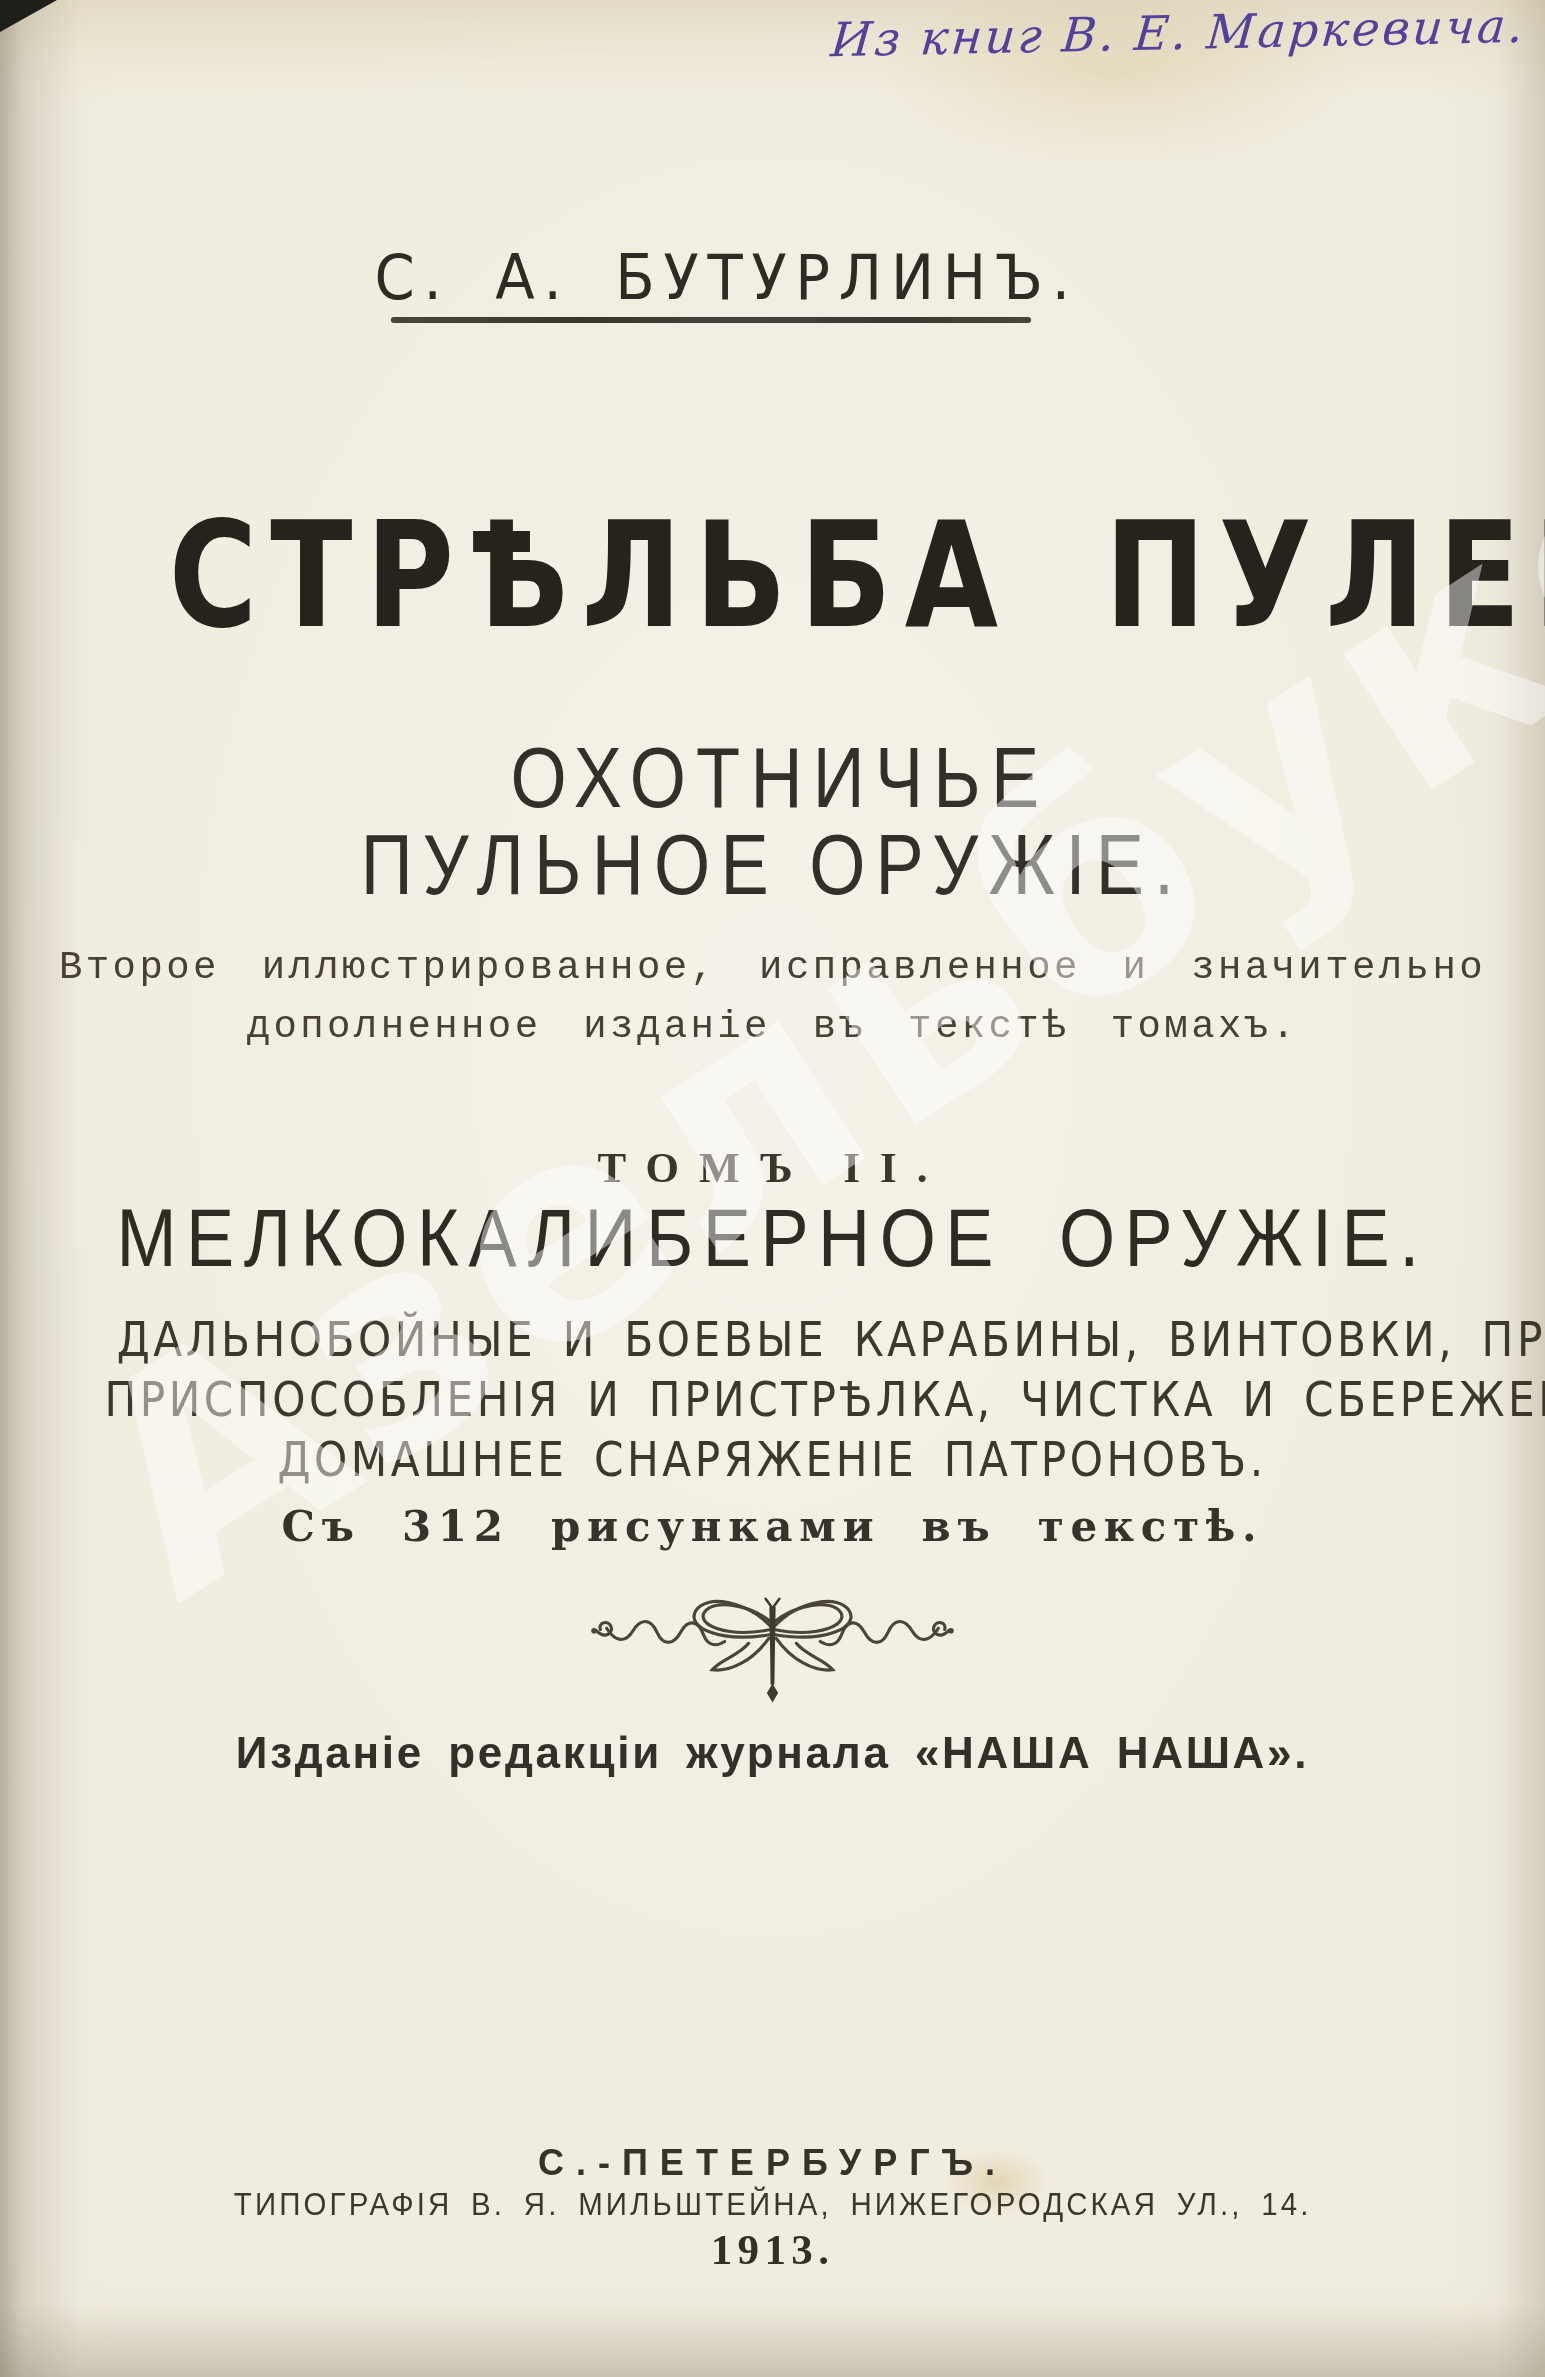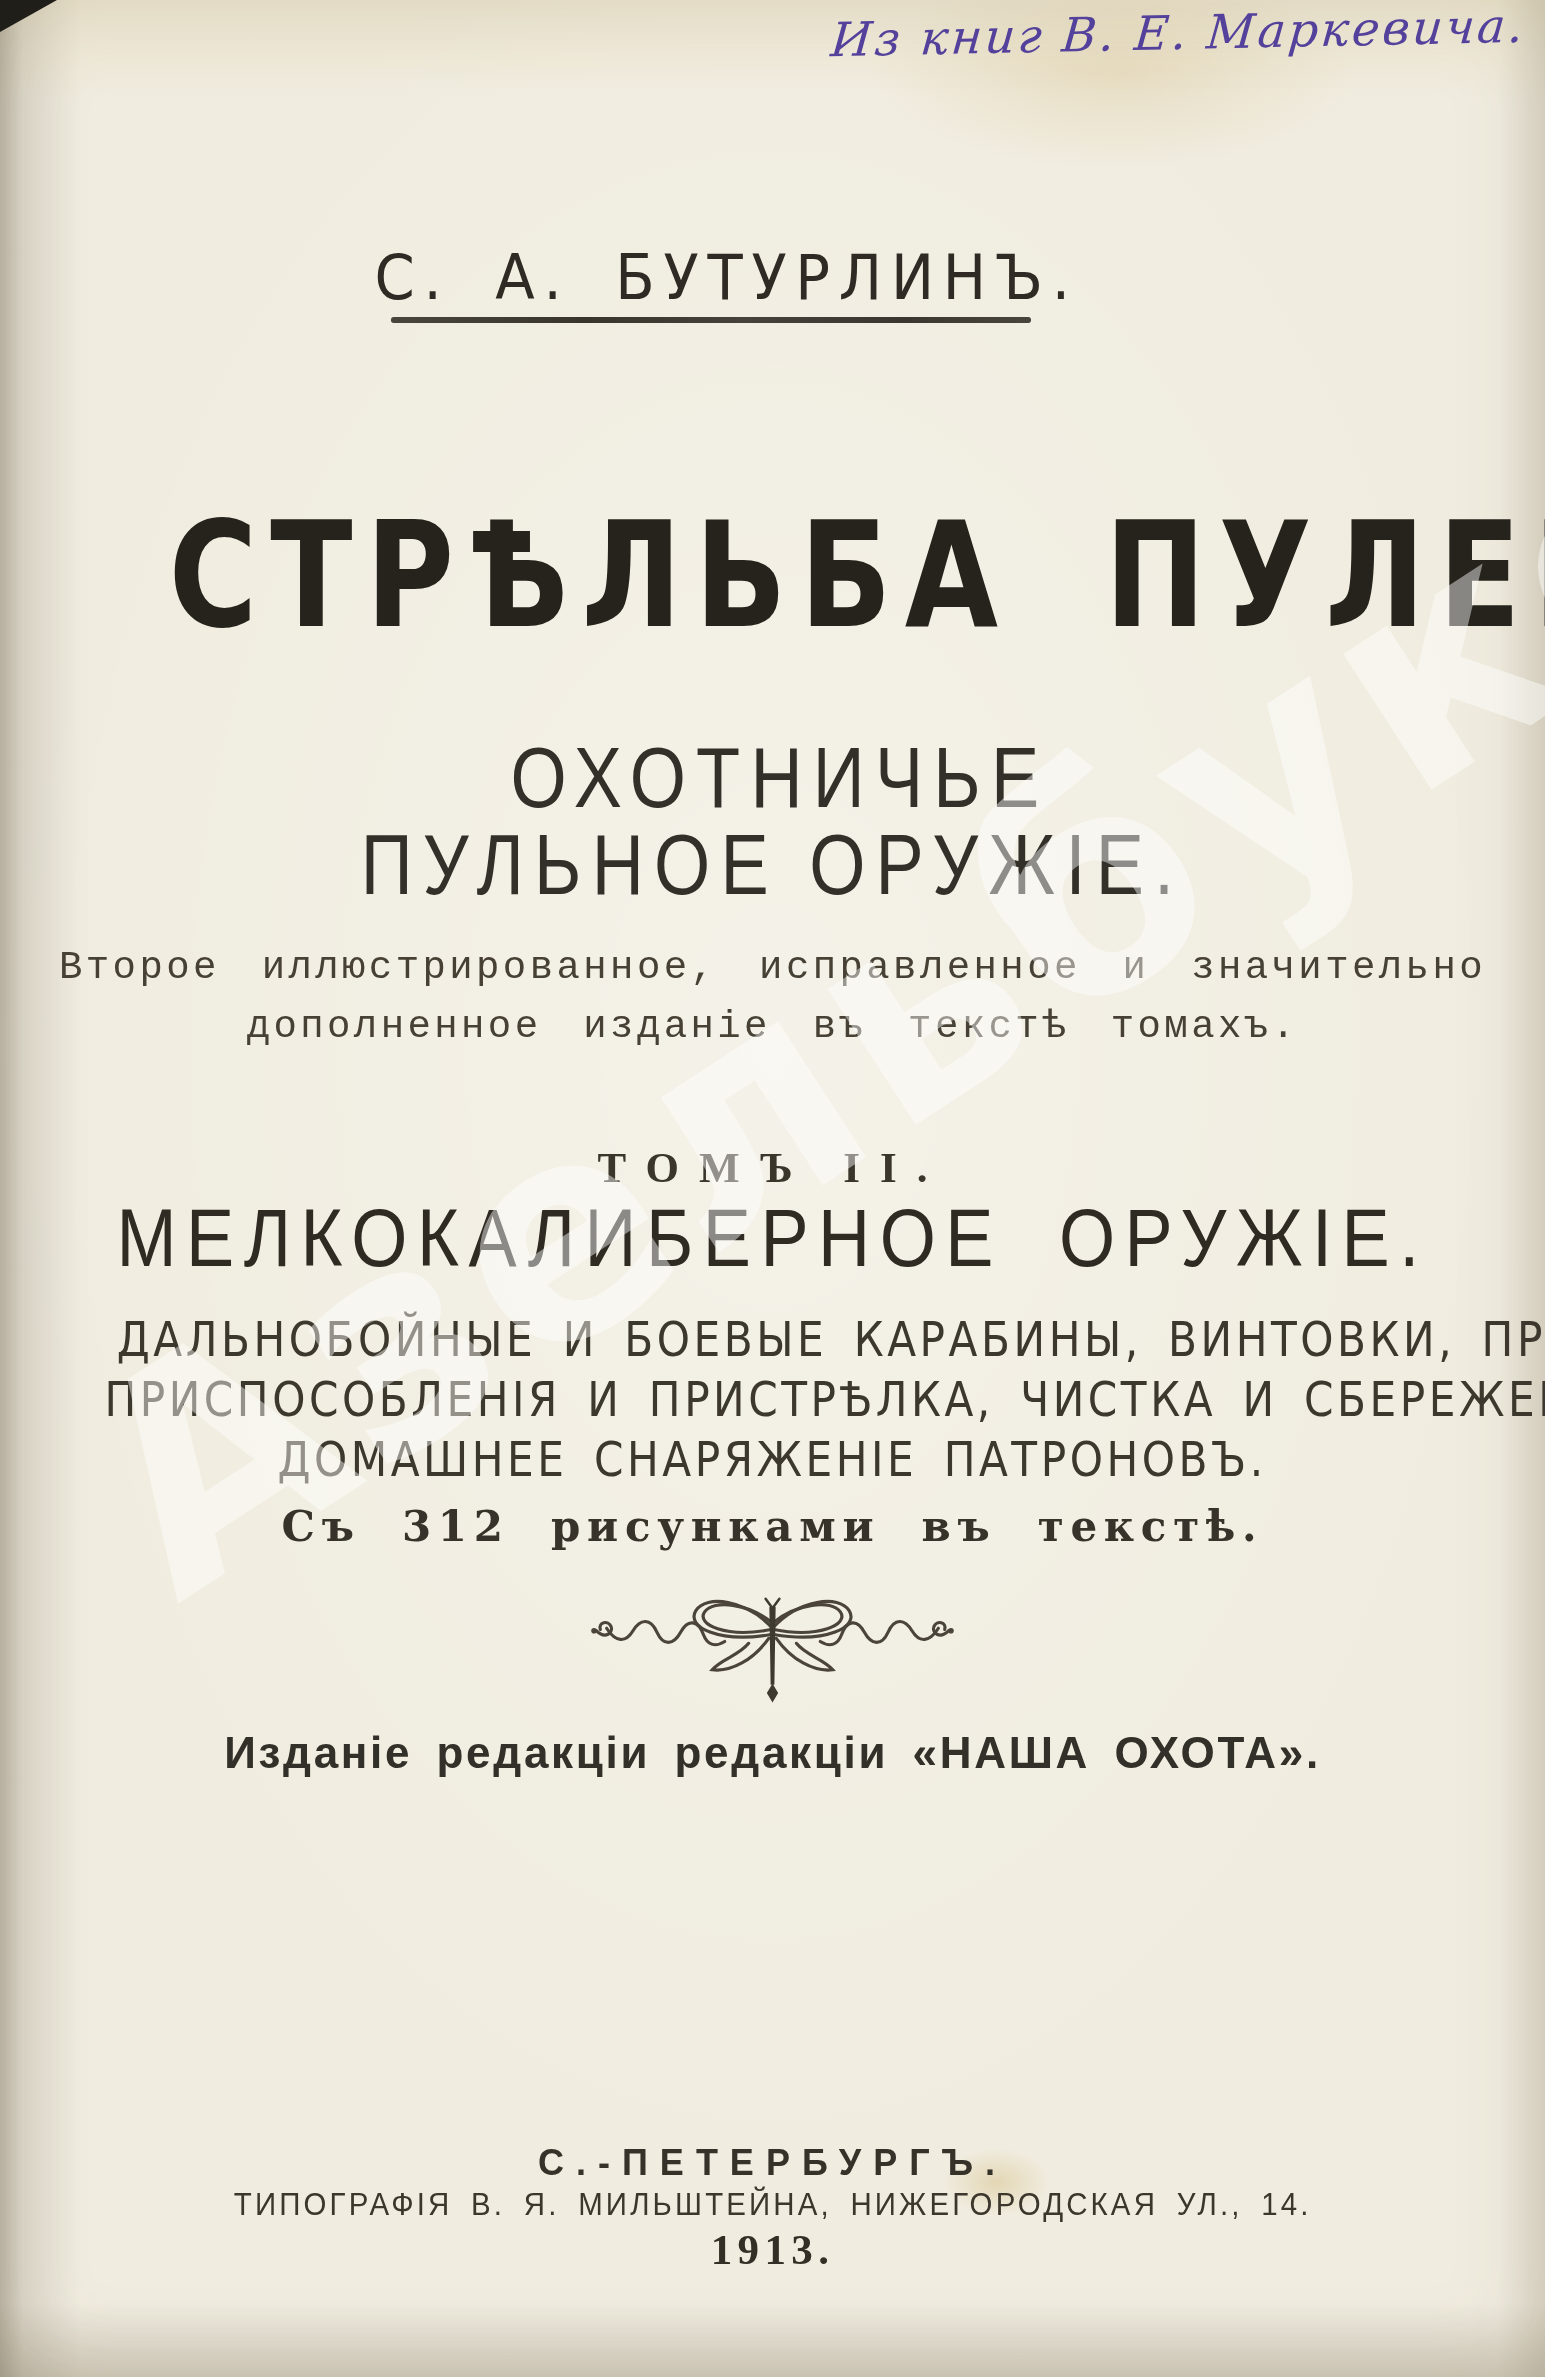--- a/index.html
+++ b/index.html
@@ -207,21 +207,21 @@
         <path d="M294,78 C270,112 234,132 204,128 C220,110 246,106 262,86"></path>
         <path d="M306,78 C330,112 366,132 396,128 C380,110 354,106 338,86"></path>
       </g>
       <path d="M295,28 L305,28 L303,152 L297,152 Z" fill="#3f3a30"></path>
       <path d="M300,150 l9,15 -9,15 -9,-15 Z" fill="#3f3a30"></path>
       <path d="M300,30 l-11,-15 M300,30 l11,-15" stroke="#3f3a30" stroke-width="4" fill="none" stroke-linecap="round"></path>
     </svg>
   </div>
 
   <div class="row publisher">
-    <span class="cx">Изданіе редакціи редакціи «НАША ОХОТА».</span>
+    <span class="cx">Изданіе редакціи журнала «НАША НАША».</span>
   </div>
 
   <div class="row city">
     <span class="cx">С.-ПЕТЕРБУРГЪ.</span>
   </div>
   <div class="row printer">
     <span class="cx">ТИПОГРАФІЯ В. Я. МИЛЬШТЕЙНА, НИЖЕГОРОДСКАЯ УЛ., 14.</span>
   </div>
   <div class="row year">
     <span class="cx">1913.</span>

